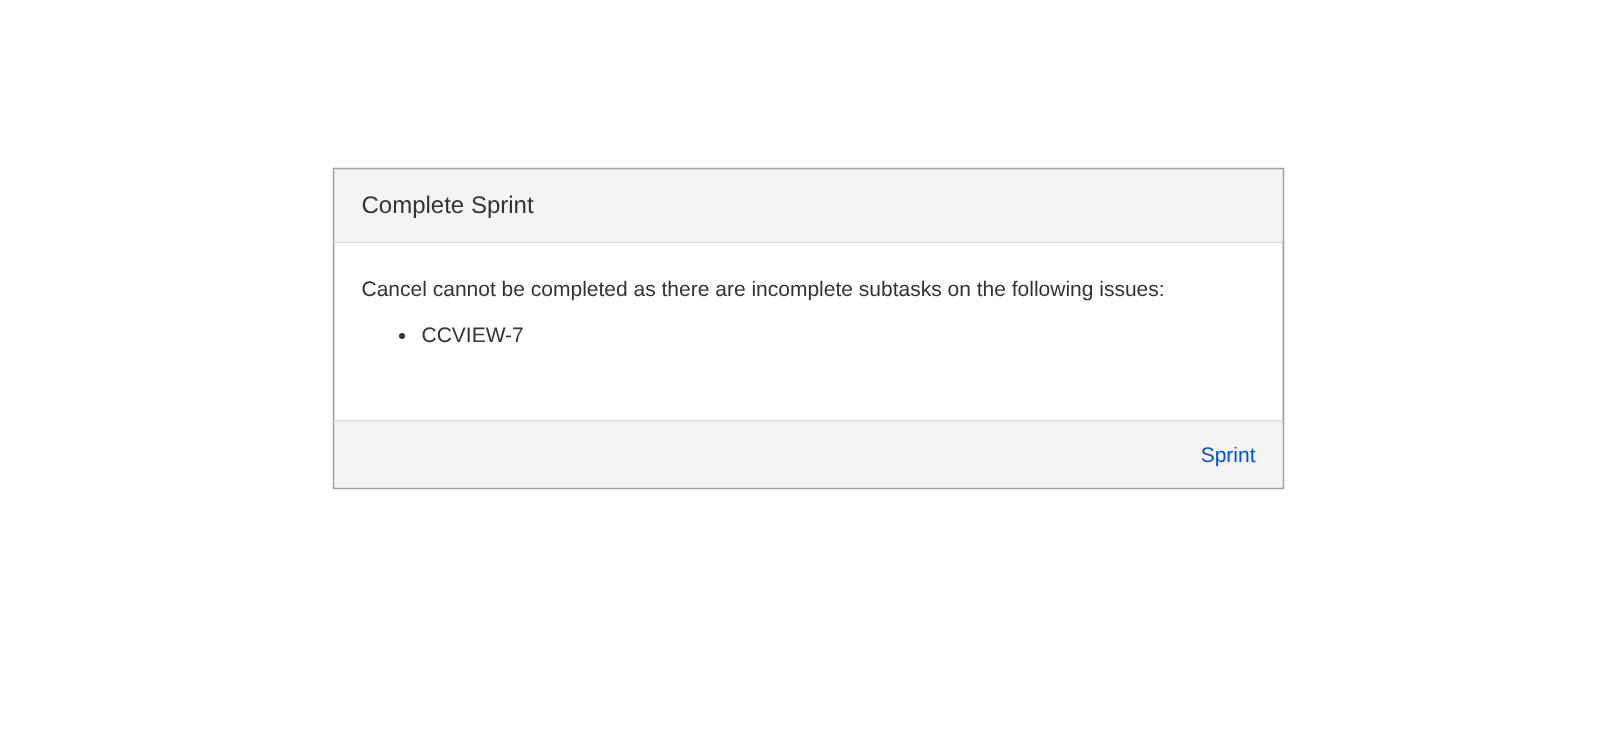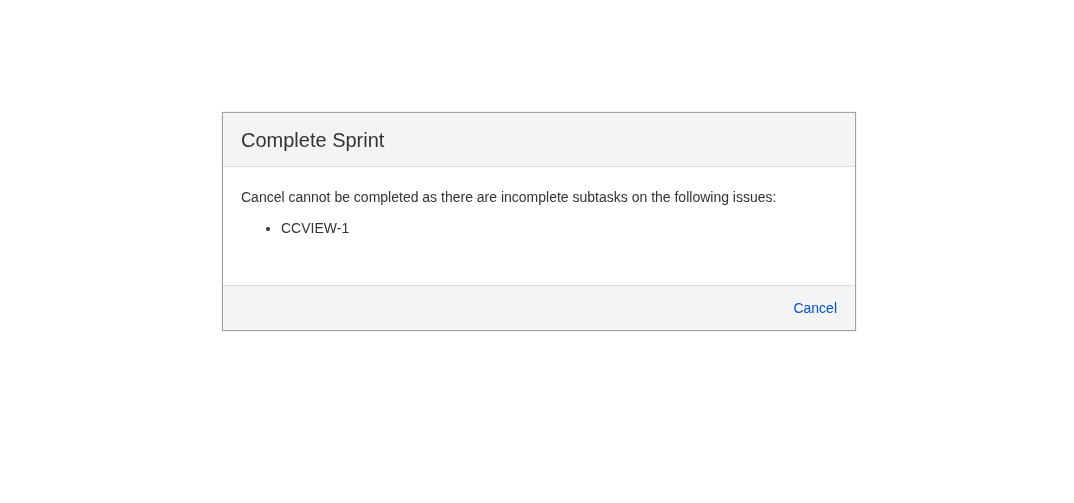--- a/index.html
+++ b/index.html
@@ -19,21 +19,21 @@
       border: 1px solid #a0a0a0;
       background: #ffffff;
       box-shadow: 0 0 1px rgba(0,0,0,0.3);
     }
     .dialog-header {
       background: #f4f4f4;
       border-bottom: 1px solid #dddddd;
       padding: 16px 18px 14px 18px;
     }
     .dialog-title {
-      font-size: 20px;
+      font-size: 16px;
       font-weight: 400;
       color: #333333;
     }
     .dialog-body {
       padding: 20px 18px 44px 18px;
       color: #333333;
       line-height: 1.5;
     }
     .dialog-body p {
       margin-bottom: 8px;
@@ -64,19 +64,19 @@
 </head>
 <body>
 
 <div class="dialog">
   <div class="dialog-header">
     <h2 class="dialog-title">Complete Sprint</h2>
   </div>
   <div class="dialog-body">
     <p>Cancel cannot be completed as there are incomplete subtasks on the following issues:</p>
     <ul>
-      <li>CCVIEW-1</li>
+      <li>CCVIEW-7</li>
     </ul>
   </div>
   <div class="dialog-footer">
-    <button class="cancel-link">Cancel</button>
+    <button class="cancel-link">Sprint</button>
   </div>
 </div>
 
 </body></html>

